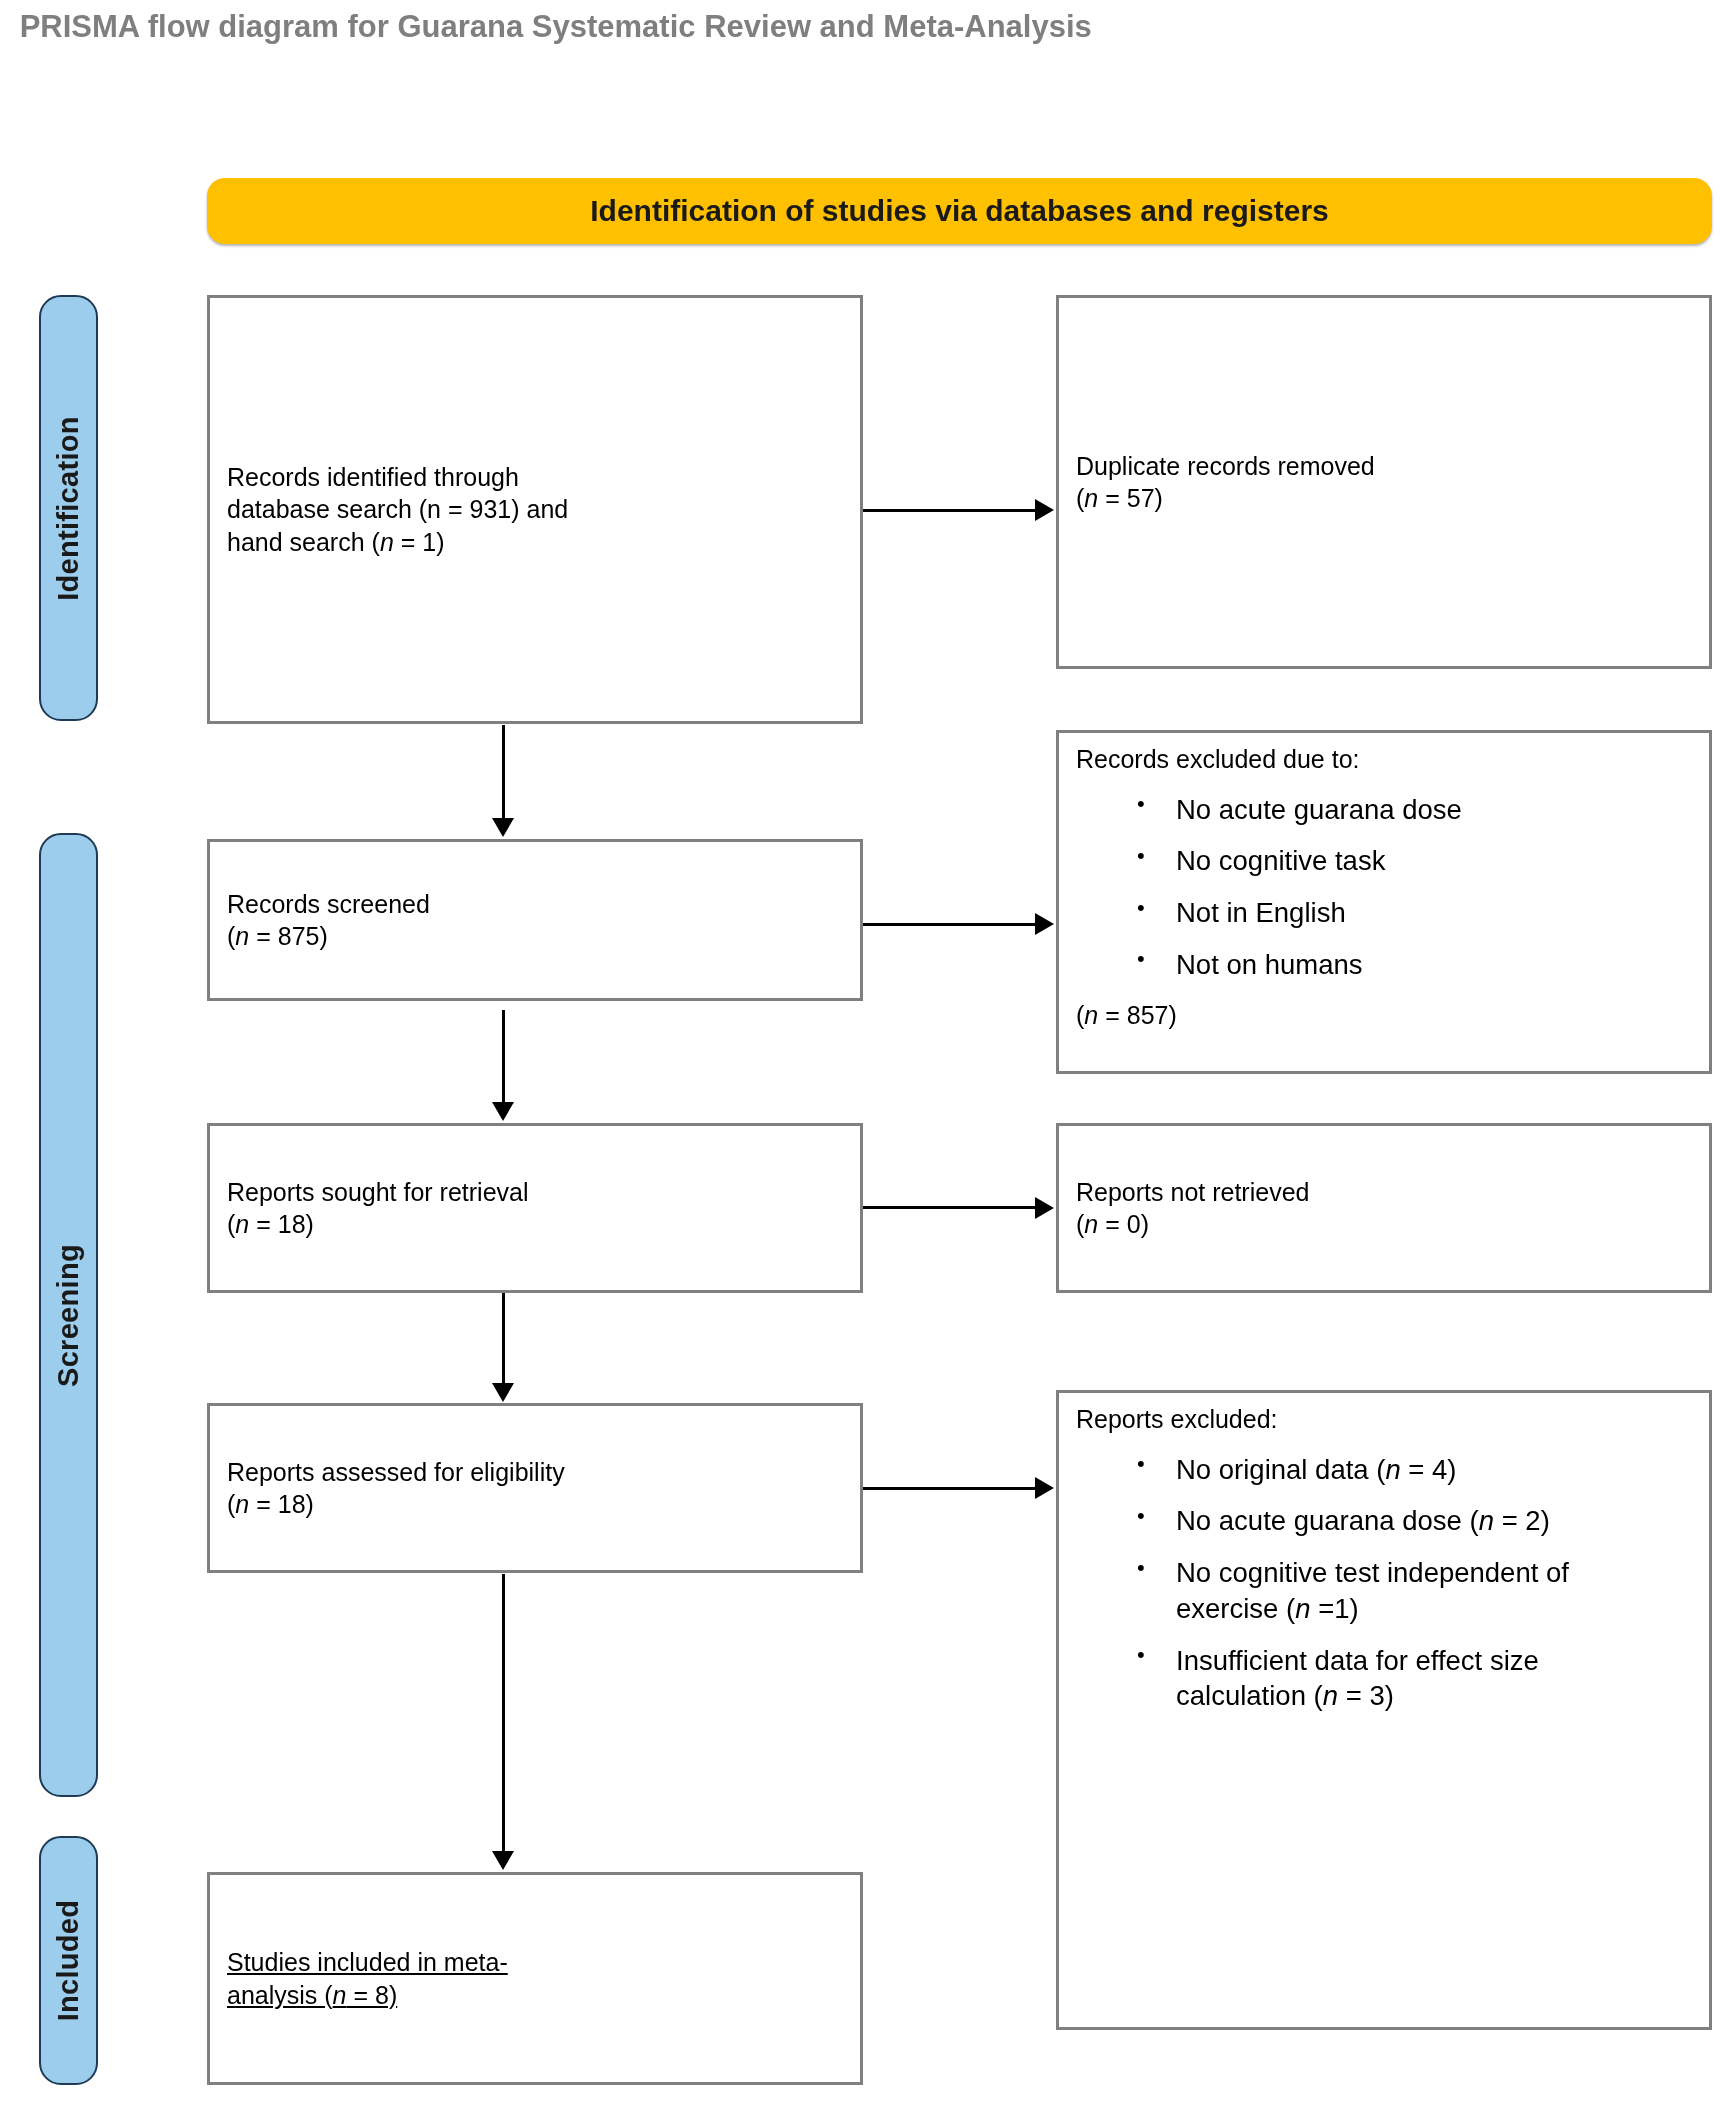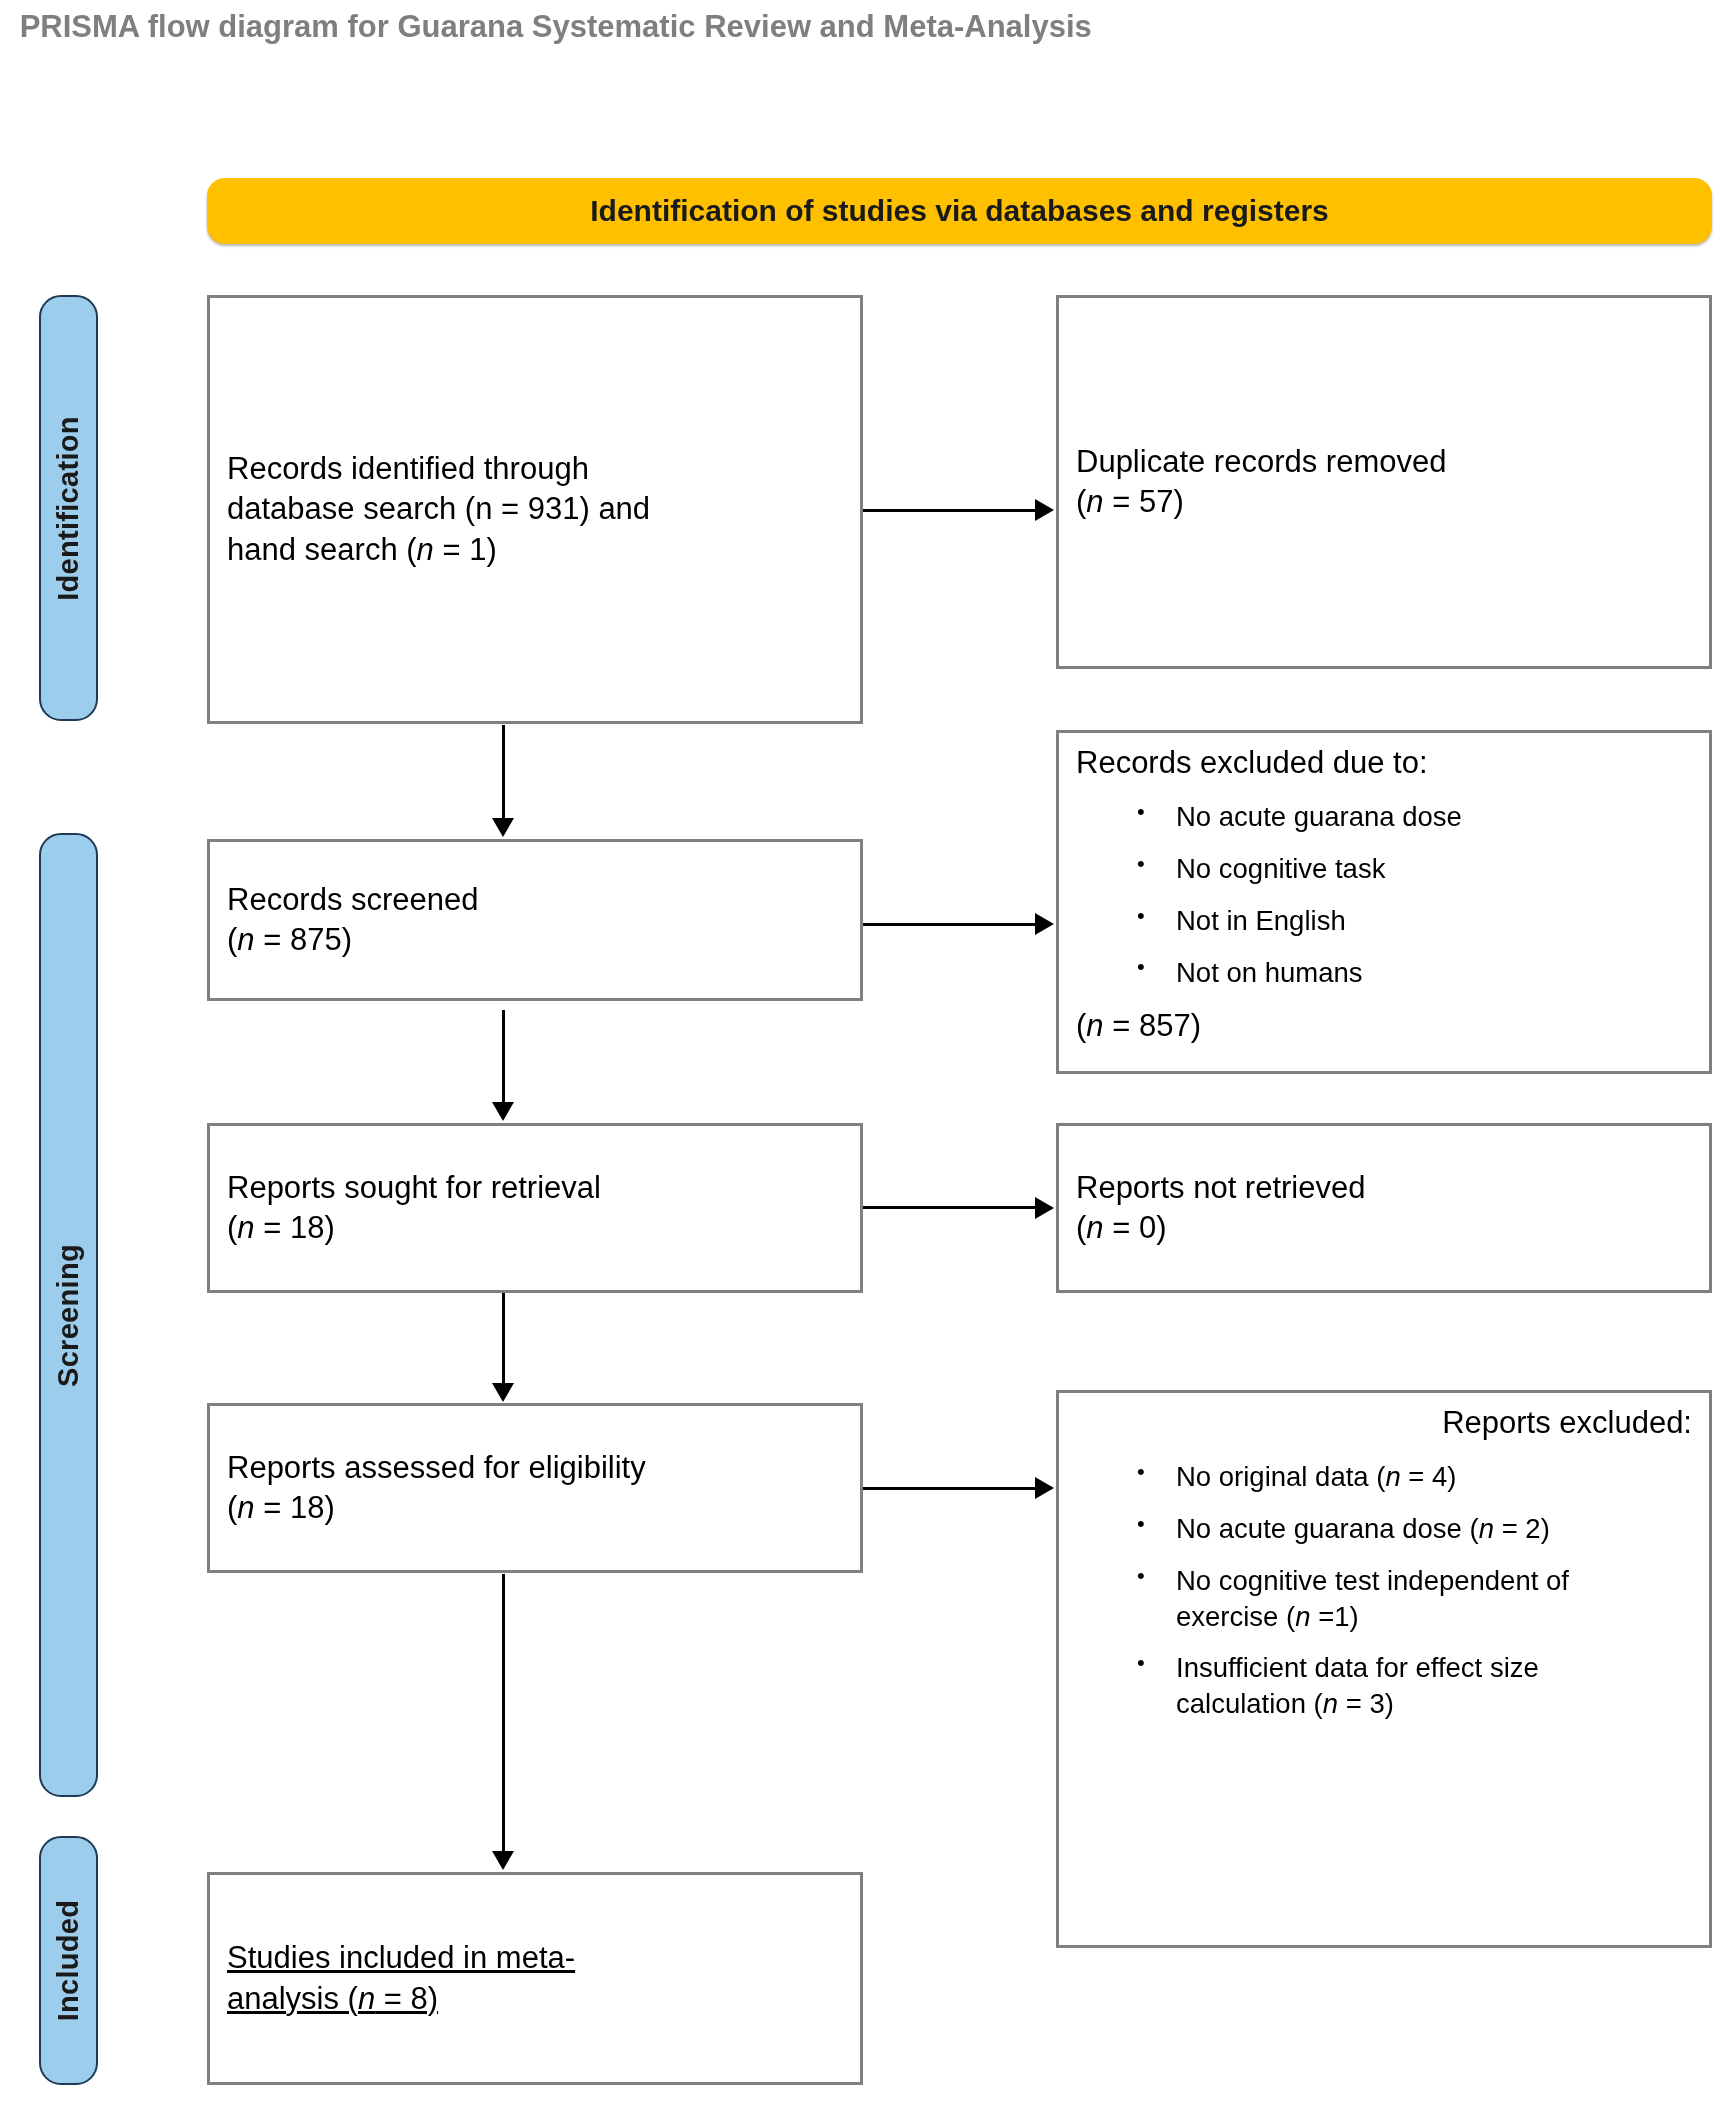--- a/index.html
+++ b/index.html
@@ -75,21 +75,21 @@
     position: absolute;
     background: #ffffff;
     border: 3.3px solid #808080;
     box-sizing: border-box;
     padding: 0 17px;
     display: flex;
     flex-direction: column;
     justify-content: center;
   }
   .flow-box .box-text {
-    font-size: 31px;
+    font-size: 25px;
     line-height: 1.30;
     color: #000000;
   }
   .flow-box.top-aligned {
     justify-content: flex-start;
     padding-top: 10px;
   }
   .bullet-list {
     margin: 0;
     padding-left: 84px;
@@ -115,21 +115,21 @@
   #box-records-identified { left: 207px;  top: 295px;  width: 656px; height: 429px; }
   #box-records-screened   { left: 207px;  top: 839px; width: 656px; height: 162px; }
   #box-reports-sought     { left: 207px;  top: 1123px; width: 656px; height: 170px; }
   #box-reports-assessed   { left: 207px;  top: 1403px; width: 656px; height: 170px; }
   #box-studies-included   { left: 207px;  top: 1872px; width: 656px; height: 213px; text-decoration: underline; }
 
   
   #box-duplicates         { left: 1056px; top: 295px;  width: 656px; height: 374px; }
   #box-records-excluded   { left: 1056px; top: 730px; width: 656px; height: 344px; }
   #box-reports-not-retr   { left: 1056px; top: 1123px; width: 656px; height: 170px; }
-  #box-reports-excluded   { left: 1056px; top: 1390px; width: 656px; height: 558px; align-items: flex-end; }
+  #box-reports-excluded   { left: 1056px; top: 1390px; width: 656px; height: 640px; }
 
   
   .arrow-line {
     position: absolute;
     background: #000000;
   }
   .arrow-h { height: 2.6px; }
   .arrow-v { width: 2.6px; }
   .arrow-head-right {
     position: absolute;

